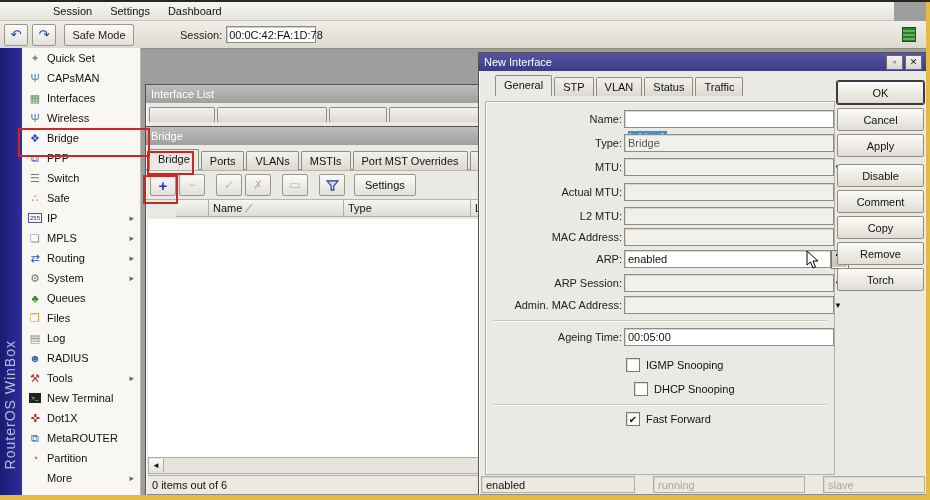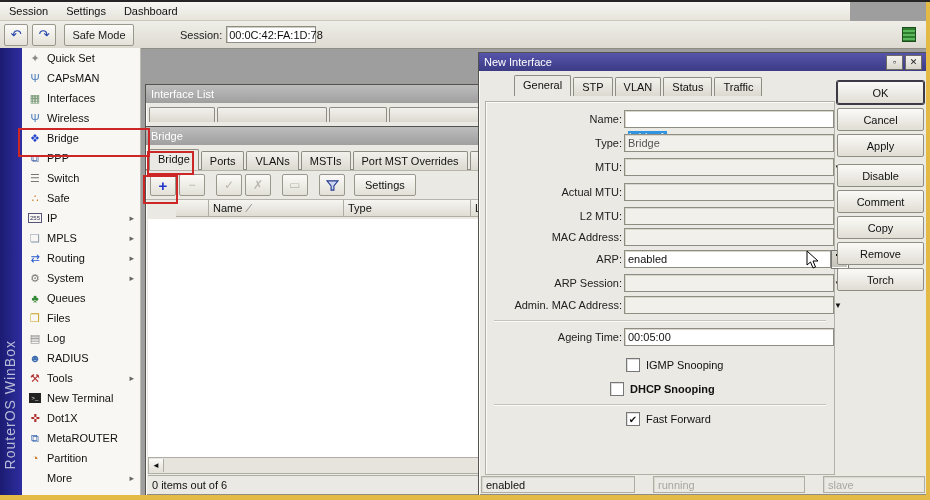--- a/index.html
+++ b/index.html
@@ -1,21 +1,21 @@
 <!DOCTYPE html>
 <html><head>
 <meta charset="utf-8">
 <style>
   html,body{margin:0;padding:0;background:#555;}
   #screen{position:relative;width:930px;height:500px;overflow:hidden;
     font-family:"Liberation Sans","DejaVu Sans",sans-serif;font-size:11px;color:#111;
     background:#9e9e9e;border-top:2px solid #262626;box-sizing:border-box;}
   
   #menubar{position:absolute;left:0;top:0;width:850px;height:18px;
-    background:linear-gradient(#f7f6f2,#e6e4db);border-bottom:1px solid #c9c6bb;display:flex;align-items:center;}
+    background:linear-gradient(#f7f6f2,#e6e4db);border-bottom:1px solid #c9c6bb;display:flex;align-items:center;padding-left:44px;}
   .menu-item{padding:1px 9px;cursor:default;}
   #toolbar{position:absolute;left:0;top:19px;width:926px;height:27px;
     background:linear-gradient(#efeee8,#dddad1);border-bottom:1px solid #8f8c82;display:flex;align-items:center;}
   .tbtn{height:20px;border:1px solid #9a988c;background:linear-gradient(#fcfbf8,#e3e1d8);
     display:flex;align-items:center;justify-content:center;margin-left:4px;border-radius:2px;}
   .tbtn.small{width:22px;color:#2244aa;font-size:13px;}
   #safe-mode{width:68px;font-size:11px;color:#222;margin-left:8px;}
   #session-label{margin-left:46px;color:#222;}
   #session-field{margin-left:4px;width:84px;height:15px;background:#fff;border:1px solid #8f8c82;
     box-shadow:inset 1px 1px 0 #cfcdc4;padding:0 2px;display:flex;align-items:center;}
@@ -305,21 +305,21 @@
   </div>
 
   <div class="win" id="dialog" style="left:478px;top:50px;width:448px;height:442px;z-index:10;">
     <div class="titlebar active">
       <span>New Interface</span>
       <span class="title-btns">
         <span class="tb-btn">▫</span>
         <span class="tb-btn">✕</span>
       </span>
     </div>
-    <div class="tabrow" style="padding-left:16px;margin-left:19px;">
+    <div class="tabrow" style="padding-left:16px;">
       <div class="tab active">General</div>
       <div class="tab">STP</div>
       <div class="tab">VLAN</div>
       <div class="tab">Status</div>
       <div class="tab">Traffic</div>
     </div>
     <div id="dialog-panel">
 
       <div class="frow" style="top:8px;left:0;width:348px;">
         <span class="flabel" style="right:212px">Name:</span>
@@ -393,21 +393,21 @@
         <span class="flabel" style="right:212px">Ageing Time:</span>
         <div class="fin">
             <span>00:05:00</span>
           </div>
       </div>
 
       <div class="cbrow" style="top:256px;left:140px;">
         <span class="cbox"></span>
         <span>IGMP Snooping</span>
       </div>
-      <div class="cbrow" style="top:280px;left:124px;font-weight:bold;">
+      <div class="cbrow" style="top:280px;left:148px;">
         <span class="cbox"></span>
         <span>DHCP Snooping</span>
       </div>
       <div class="fsep" style="top:302px"></div>
       <div class="cbrow" style="top:310px;left:140px;">
         <span class="cbox">
             <span>✔</span>
           </span>
         <span>Fast Forward</span>
       </div>

